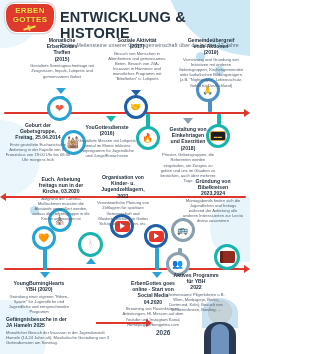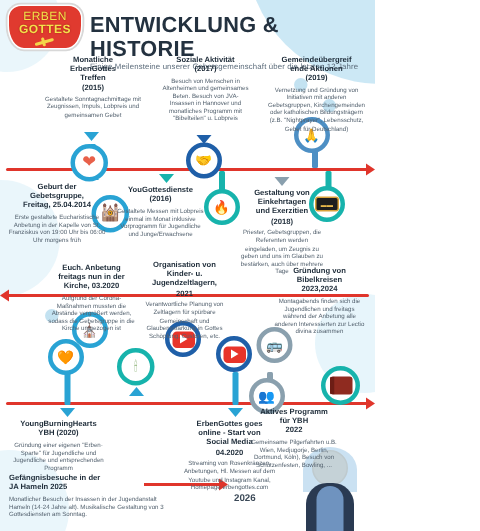--- a/index.html
+++ b/index.html
@@ -24,21 +24,21 @@
   
   .header { position:relative; z-index:3; height:36px; padding:4px 6px 0 60px; }
   .logo {
     position:absolute; left:5px; top:3px; width:50px; height:30px;
     background:#e03a2f; border:1.6px solid #ffffff;
     border-radius:9px 9px 11px 11px/9px 9px 16px 16px;
     box-shadow:0 0 0 1.2px #d8d8d8;
     display:flex; flex-direction:column; align-items:center; justify-content:center;
     overflow:hidden;
   }
-  .logo-l1 { font-size:8px; font-weight:normal; color:#f7e04a; letter-spacing:.3px; line-height:9px;
+  .logo-l1 { font-size:8px; font-weight:bold; color:#f7e04a; letter-spacing:.3px; line-height:9px;
              text-shadow:0 0 1px #8a1b12; }
   .logo-l2 { font-size:8px; font-weight:bold; color:#f7e04a; letter-spacing:.3px; line-height:9px;
              text-shadow:0 0 1px #8a1b12; }
   .logo-cross { width:14px; height:6px; position:relative; margin-top:1px; }
   .logo-cross:before, .logo-cross:after {
     content:""; position:absolute; background:#f3d64a; border-radius:1px;
   }
   .logo-cross:before { width:13px; height:1.6px; top:2px; left:0; transform:rotate(-16deg); }
   .logo-cross:after  { width:1.6px; height:6px; top:0; left:5px; transform:rotate(-16deg); }
 

